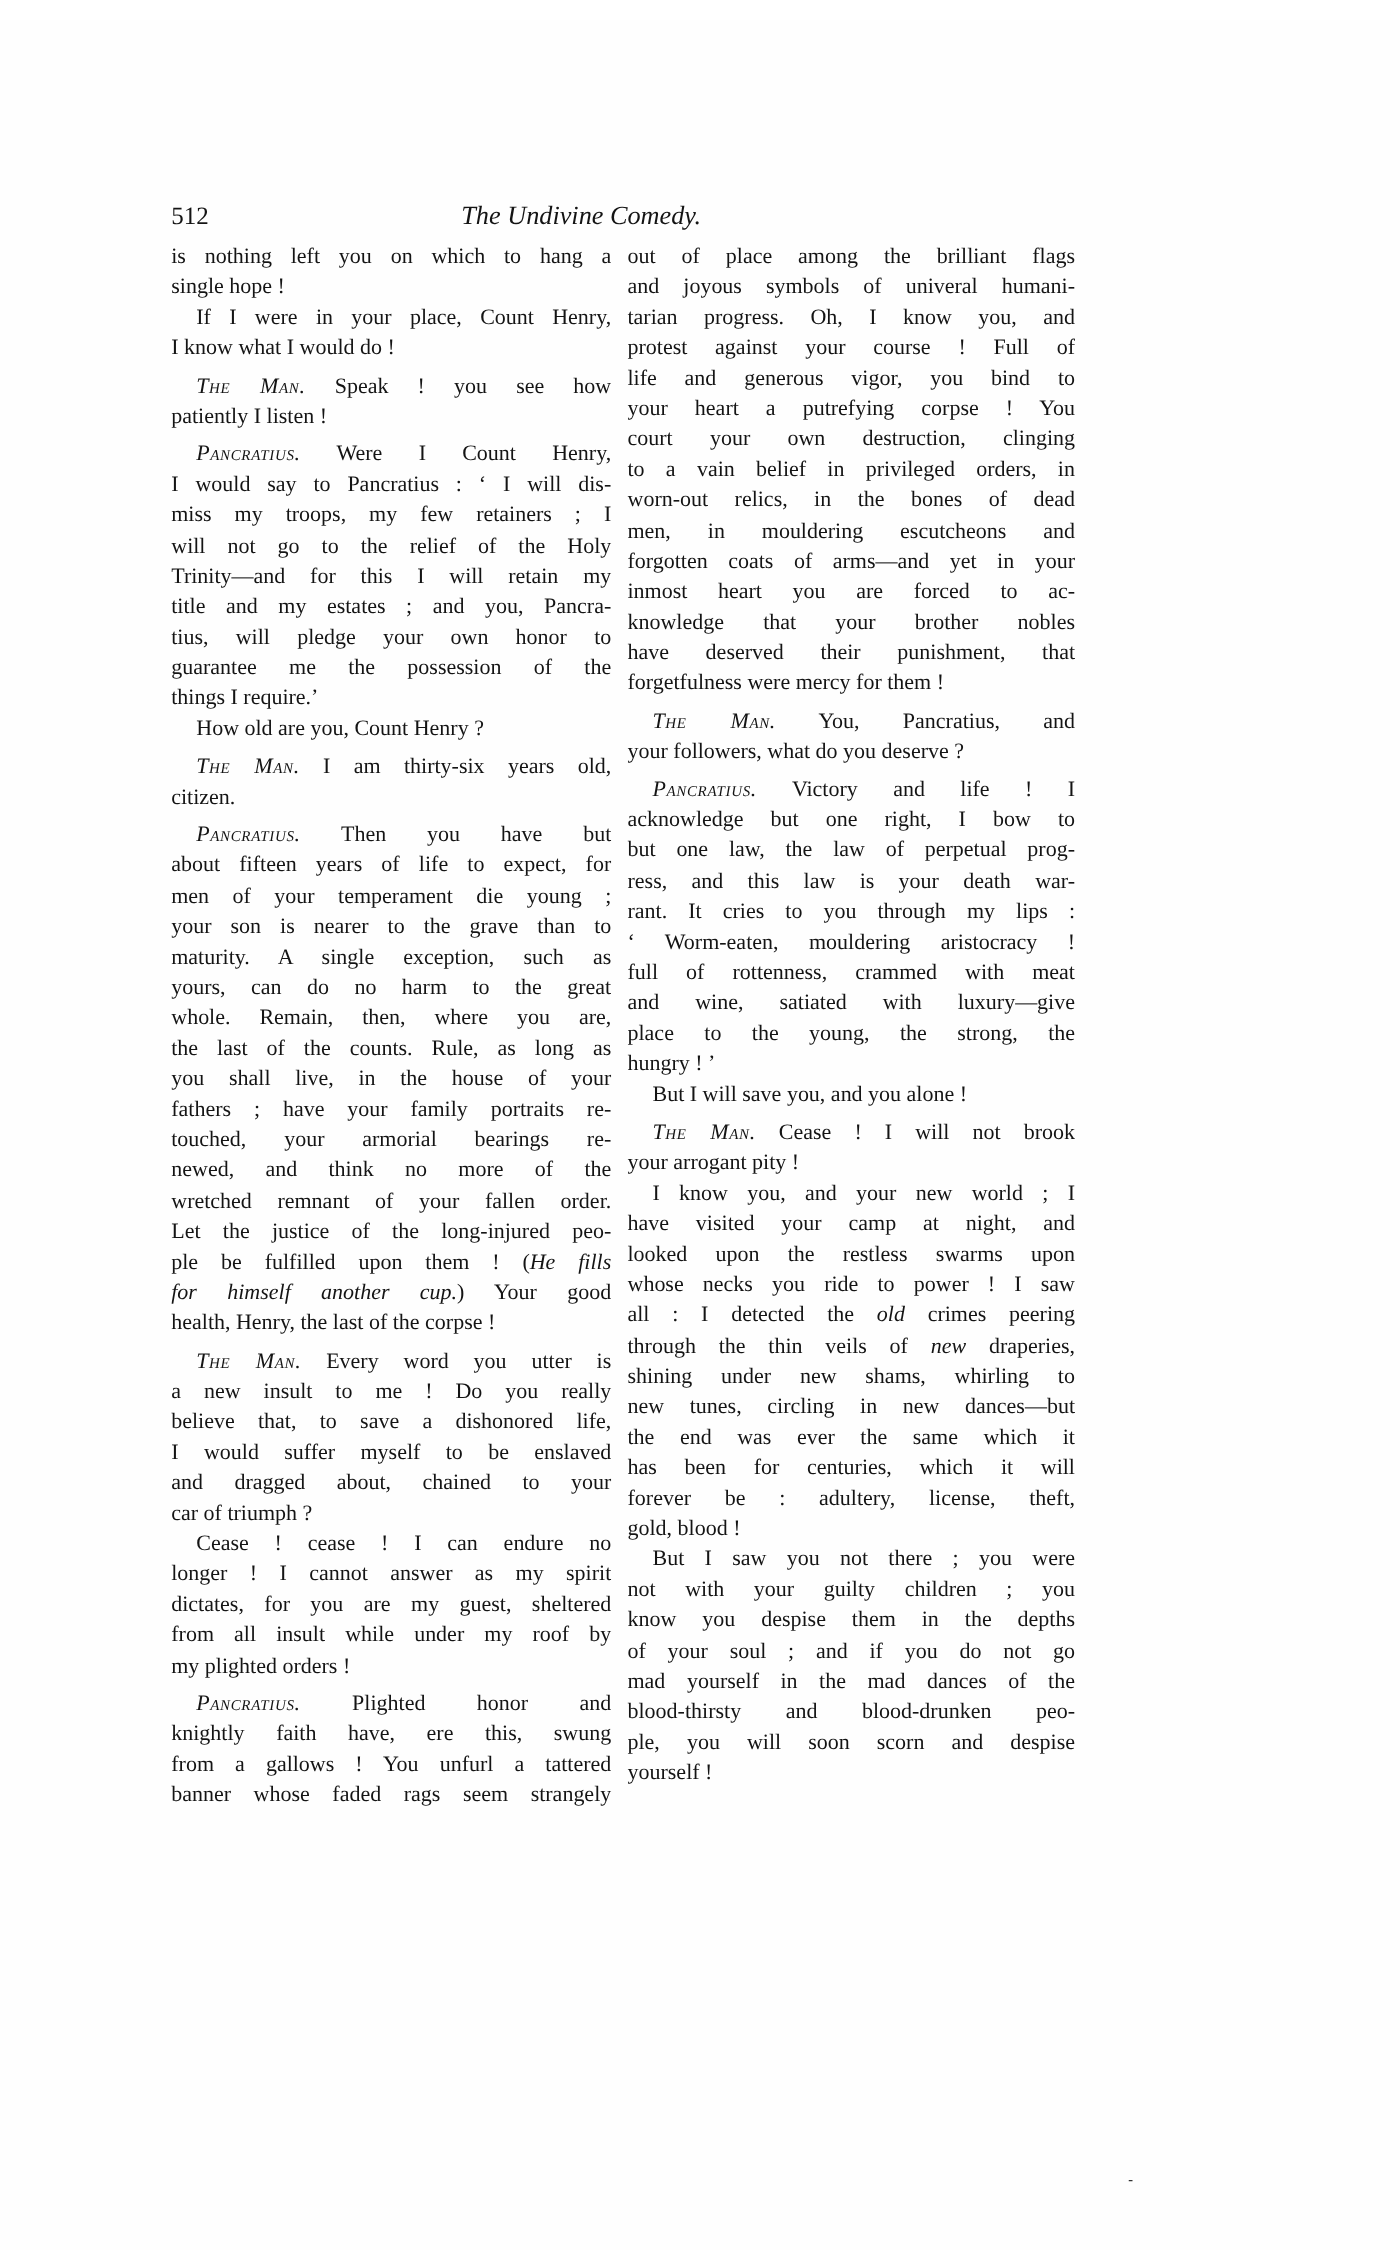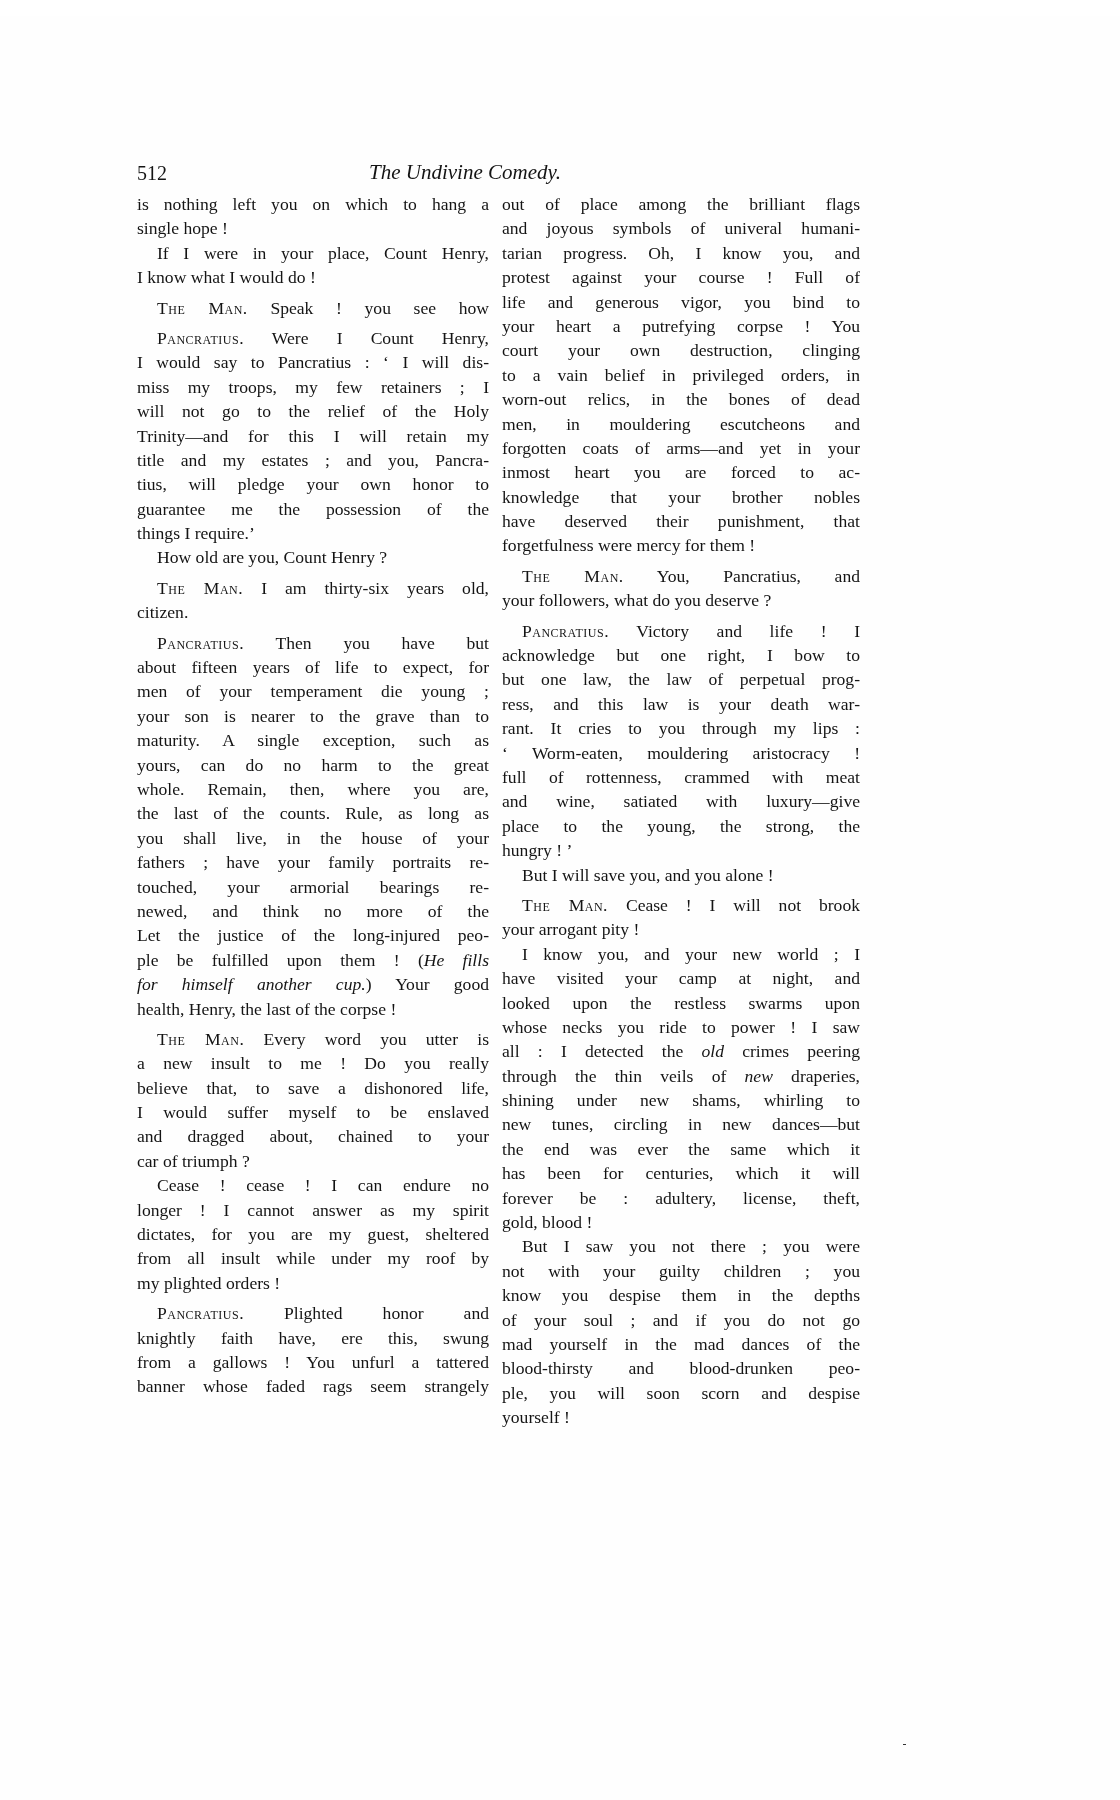--- a/index.html
+++ b/index.html
@@ -12,40 +12,41 @@
                    font-family: "Liberation Serif", serif; white-space: nowrap; }
   .column { position: absolute; top: 176px; }
   .col-left { left: 137px; width: 352px; }
   .col-right { left: 502px; width: 358px; }
   .line { display: block; height: 24.4px; line-height: 24.4px; font-size: 17.6px;
           font-family: "Liberation Serif", serif; white-space: nowrap;
           text-align: justify; text-align-last: justify; overflow: hidden; }
   .line.last { text-align-last: left; font-family: Liberation Serif, serif; }
   .line.indent { padding-left: 20px; }
   .gap { display: block; height: 6px; }
-  .speaker { font-variant: small-caps; letter-spacing: 0.5px; }
+  .speaker { font-variant: small-caps; letter-spacing: 0.5px; font-style: italic; }
   em { font-style: italic; }
   .stray-mark { position: absolute; left: 903px; top: 1728px; width: 3px; height: 1px; background: #333; }
 </style>
 </head>
 <body>
 
 <div class="page">
   <div class="running-head">
     <span class="page-number">512</span>
     <span class="running-title">The Undivine Comedy.</span>
   </div>
 
   <div class="column col-left" id="col-left">
       <span class="line"><span>is nothing left you on which to hang a</span></span>
       <span class="line last"><span>single hope !</span></span>
       <span class="line indent"><span>If I were in your place, Count Henry,</span></span>
       <span class="line last"><span>I know what I would do !</span></span>
       <span class="gap"></span>
       <span class="line indent"><span class="speaker">The Man.</span><span>  Speak !  you see how</span></span>
+      <span class="line last"><span>patiently I listen !</span></span>
       <span class="gap"></span>
       <span class="line indent"><span class="speaker">Pancratius.</span><span>  Were I Count Henry,</span></span>
       <span class="line"><span>I would say to Pancratius : ‘ I will dis-</span></span>
       <span class="line"><span>miss my troops, my few retainers ; I</span></span>
       <span class="line"><span>will not go to the relief of the Holy</span></span>
       <span class="line"><span>Trinity—and for this I will retain my</span></span>
       <span class="line"><span>title and my estates ; and you, Pancra-</span></span>
       <span class="line"><span>tius, will pledge your own honor to</span></span>
       <span class="line"><span>guarantee me the possession of the</span></span>
       <span class="line last"><span>things I require.’</span></span>
@@ -59,20 +60,21 @@
       <span class="line"><span>men of your temperament die young ;</span></span>
       <span class="line"><span>your son is nearer to the grave than to</span></span>
       <span class="line"><span>maturity.  A single exception, such as</span></span>
       <span class="line"><span>yours, can do no harm to the great</span></span>
       <span class="line"><span>whole.  Remain, then, where you are,</span></span>
       <span class="line"><span>the last of the counts.  Rule, as long as</span></span>
       <span class="line"><span>you shall live, in the house of your</span></span>
       <span class="line"><span>fathers ; have your family portraits re-</span></span>
       <span class="line"><span>touched, your armorial bearings re-</span></span>
       <span class="line"><span>newed, and think no more of the</span></span>
+      <span class="line"><span>wretched remnant of your fallen order.</span></span>
       <span class="line"><span>Let the justice of the long-injured peo-</span></span>
       <span class="line"><span>ple be fulfilled upon them !  (</span><em>He fills</em></span>
       <span class="line"><em>for himself another cup.</em><span>)  Your good</span></span>
       <span class="line last"><span>health, Henry, the last of the corpse !</span></span>
       <span class="gap"></span>
       <span class="line indent"><span class="speaker">The Man.</span><span>  Every word you utter is</span></span>
       <span class="line"><span>a new insult to me !  Do you really</span></span>
       <span class="line"><span>believe that, to save a dishonored life,</span></span>
       <span class="line"><span>I would suffer myself to be enslaved</span></span>
       <span class="line"><span>and dragged about, chained to your</span></span>

